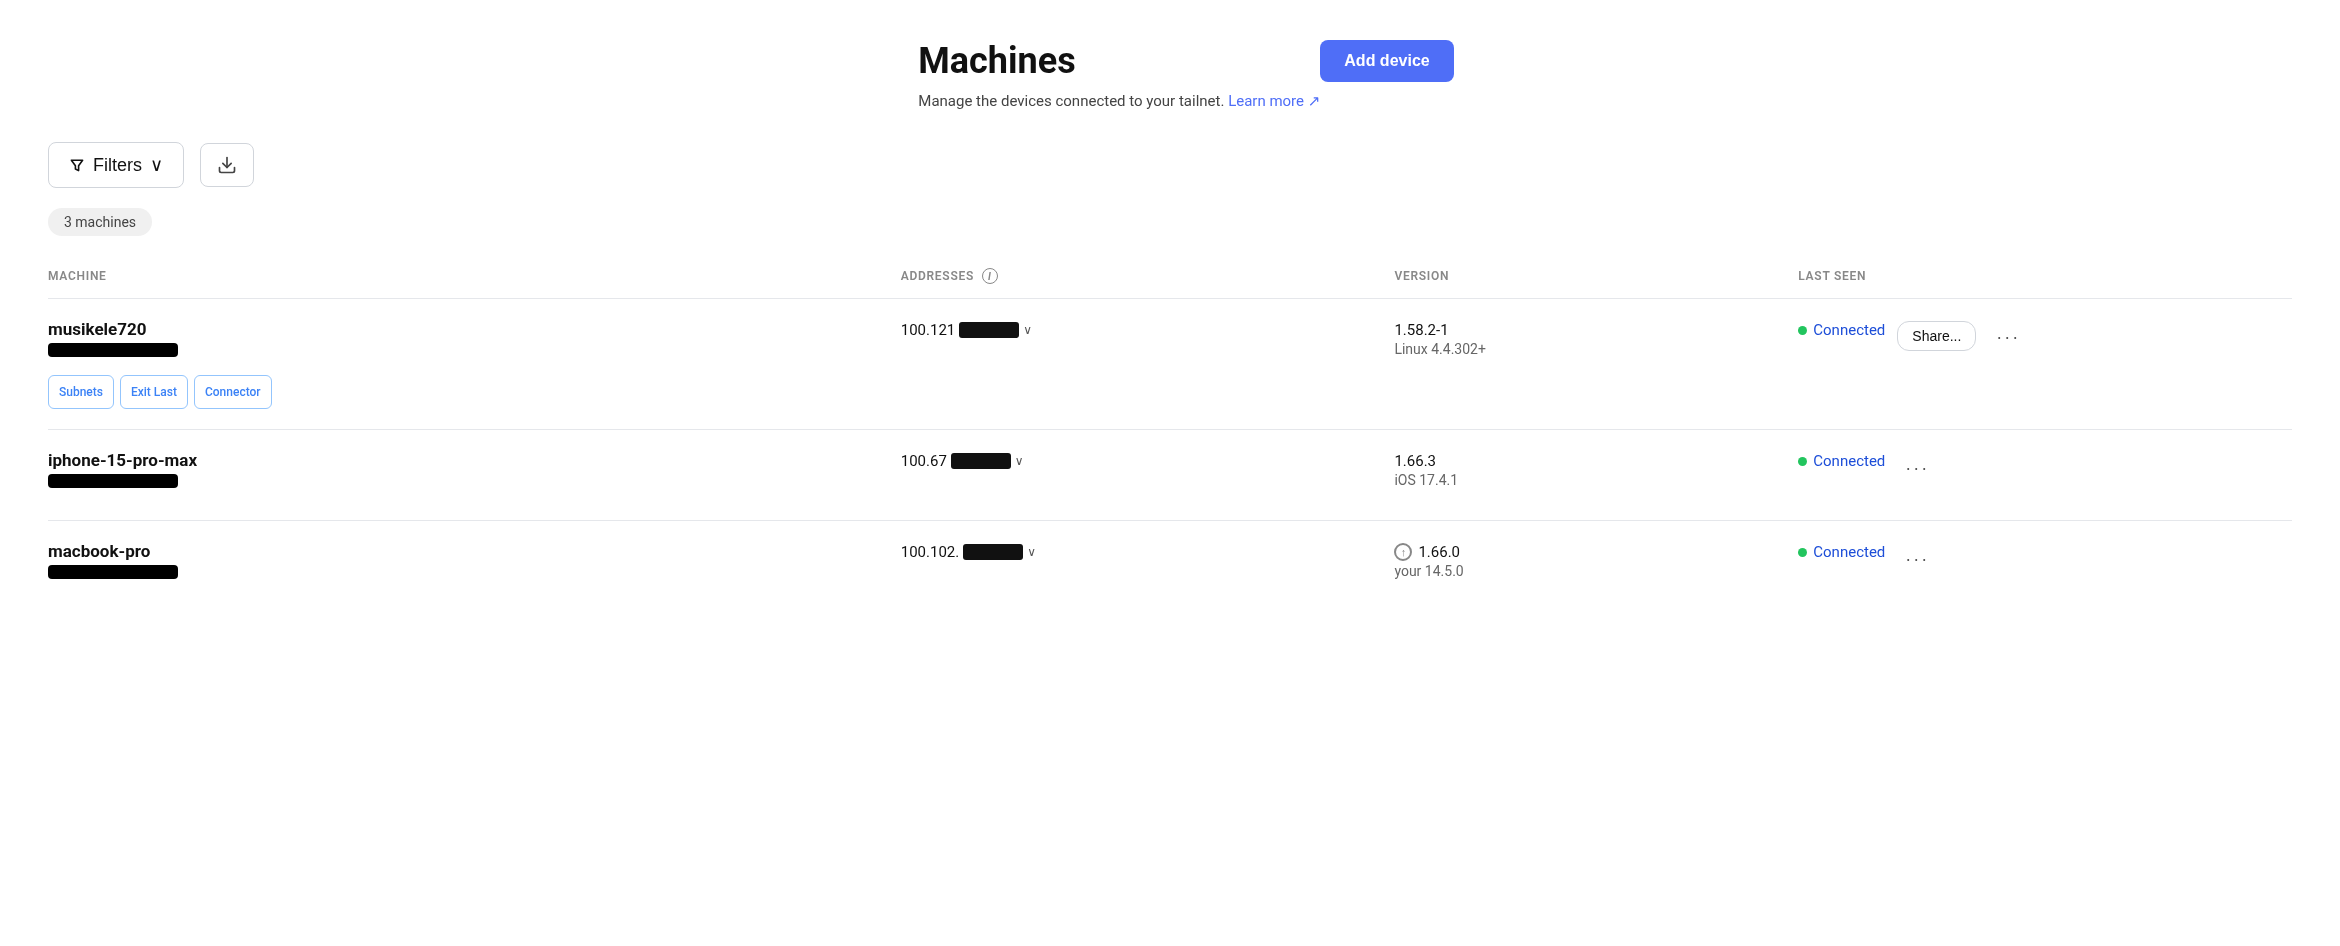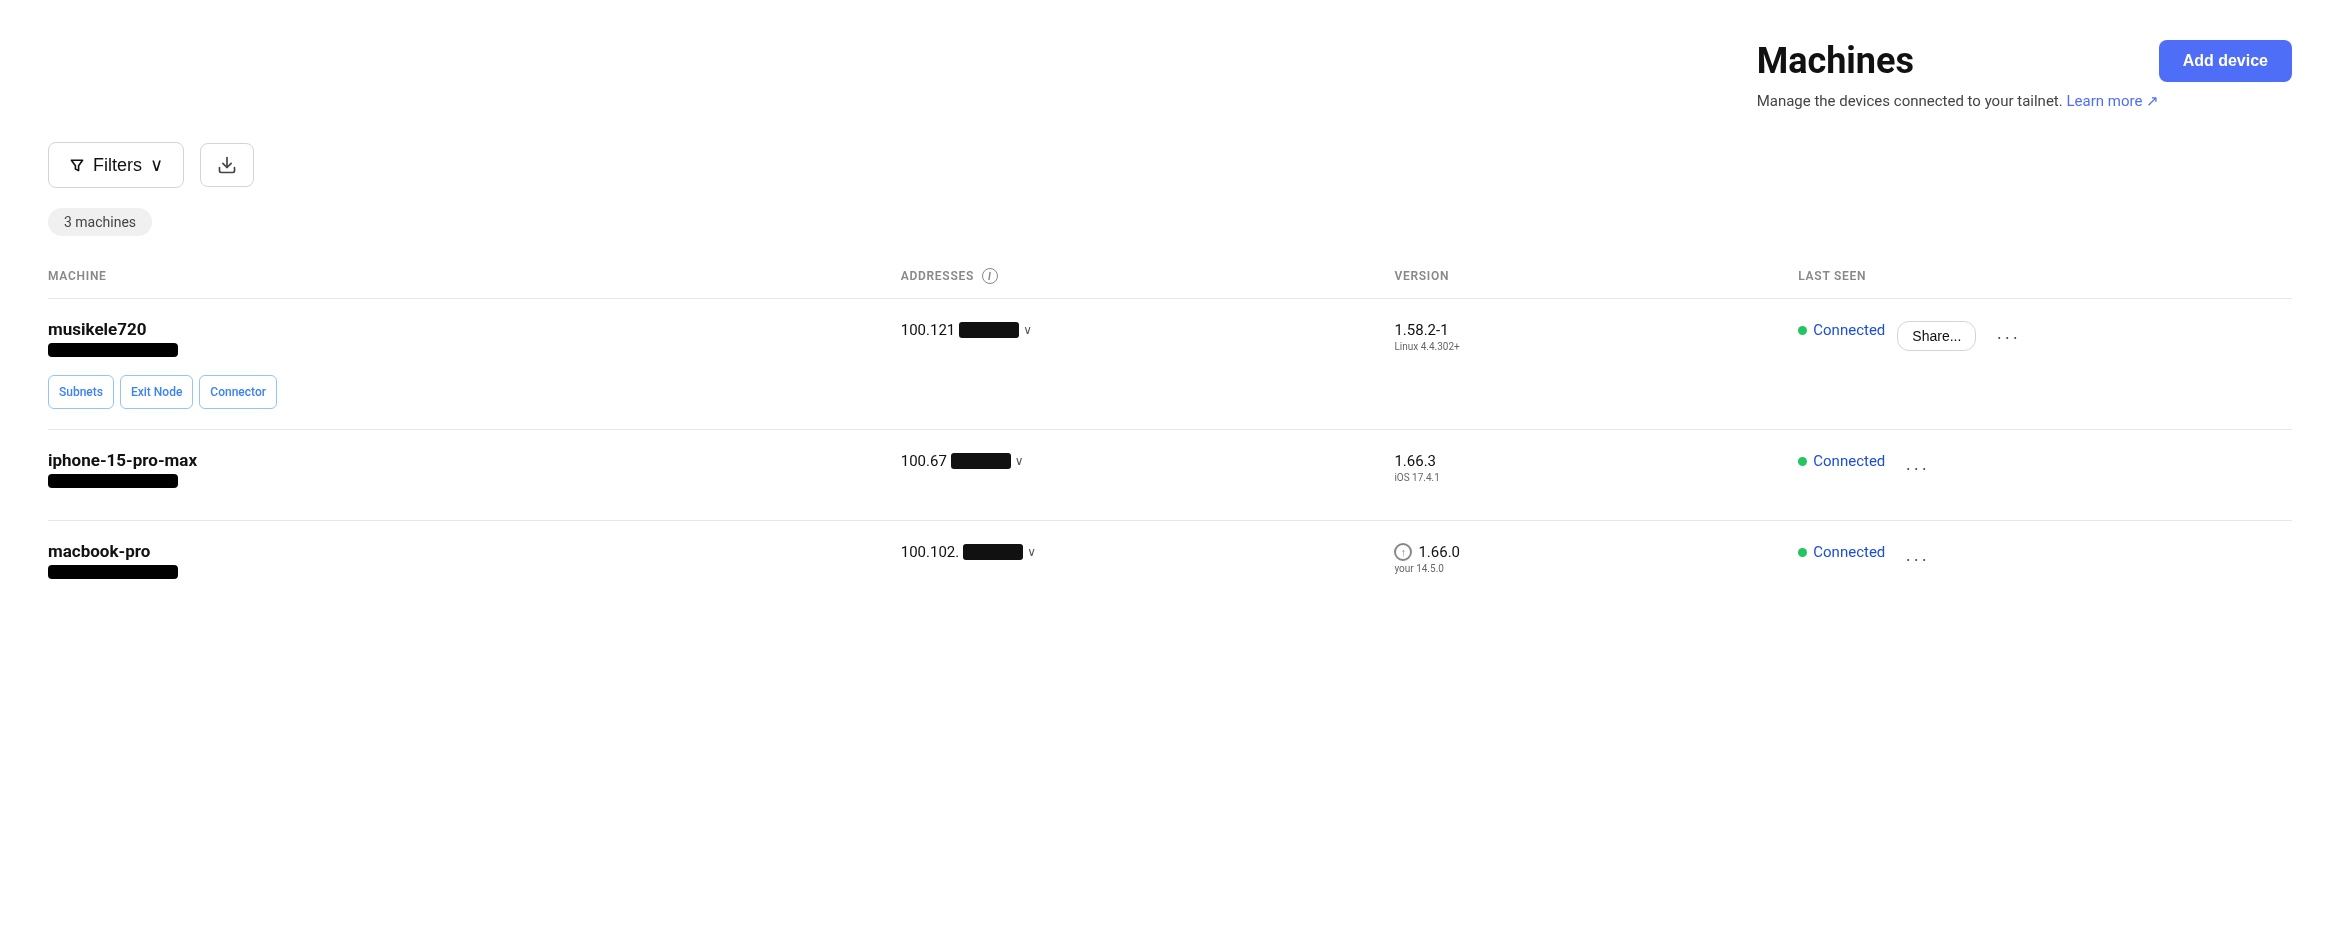--- a/index.html
+++ b/index.html
@@ -206,21 +206,21 @@
 
     .version-number {
       font-size: 15px;
       color: #111;
       display: flex;
       align-items: center;
       gap: 6px;
     }
 
     .version-os {
-      font-size: 10px;
+      font-size: 14px;
       color: #666;
       margin-top: 2px;
     }
 
     .update-icon {
       display: inline-flex;
       align-items: center;
       justify-content: center;
       width: 18px;
       height: 18px;
@@ -293,21 +293,21 @@
       margin-left: 4px;
       cursor: pointer;
     }
   </style>
 </head>
 <body>
 
 
 
 
-<div style="display:flex; justify-content:flex-end; align-items:flex-start;margin-left:32px;">
+<div style="display:flex; justify-content:center; align-items:flex-start;margin-left:32px;">
   <div>
     <h1 class="page-title">Machines</h1>
     <p class="subtitle">
       <span>Manage the devices connected to your tailnet.</span>
       <a href="#">Learn more ↗</a>
     </p>
   </div>
   <button class="add-device-btn">Add device</button>
 </div>
 
@@ -348,21 +348,21 @@
     </tr>
   </thead>
   <tbody id="machines-tbody">
 
   <tr>
         <td>
     <div class="machine-name">musikele720</div>
     <div class="machine-owner"></div>
     <div class="machine-tags">
             <span class="tag">Subnets</span>
-            <span class="tag">Exit Node</span>
+            <span class="tag">Exit Last</span>
             <span class="tag">Connector</span>
           </div>
   </td>
         <td>
     <div class="address-cell">
       <span>100.121</span>
             <span style="background:#111;border-radius:3px;width:60px;height:16px;display:inline-block;"></span>
       <span class="address-chevron">∨</span>
     </div>
   </td>

